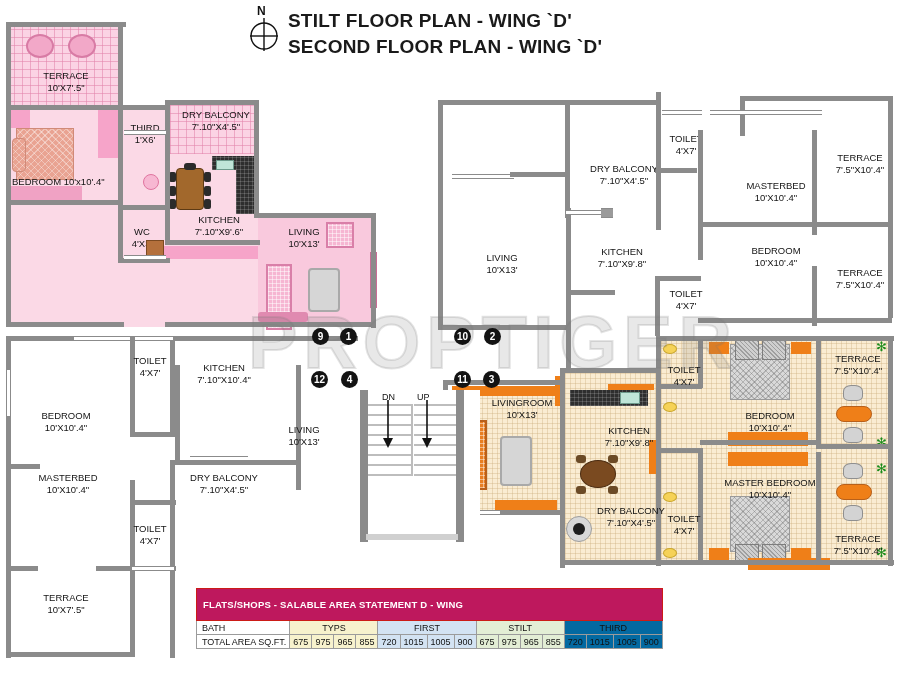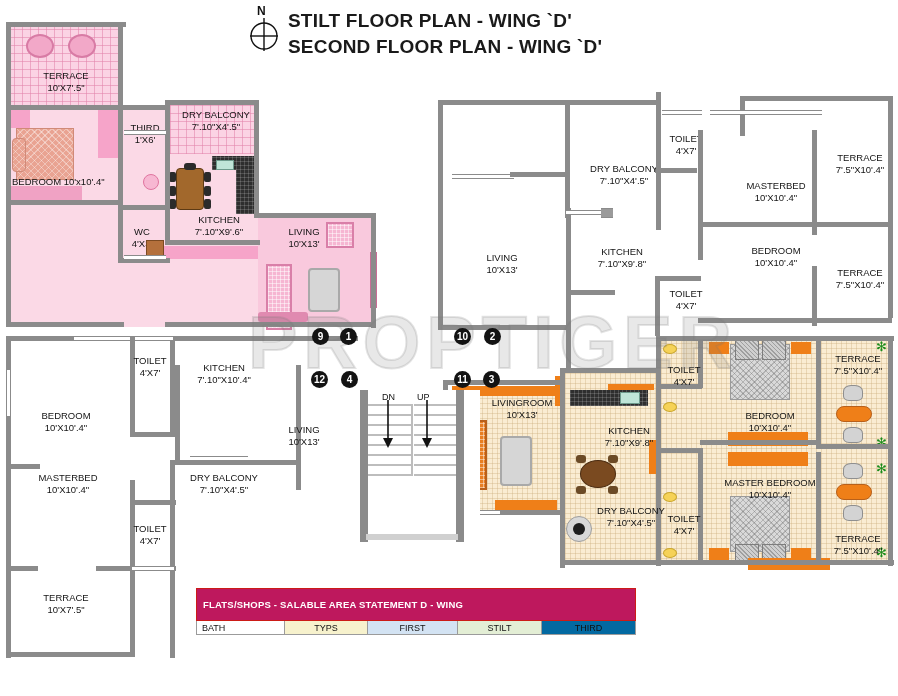--- a/index.html
+++ b/index.html
@@ -543,16 +543,35 @@
       </tr>
     </thead>
     <tbody id="area-table-body">
         <tr>
           <td class="rowlbl">BATH</td>
           <td colspan="4" class="c-stilt">TYPS</td>
           <td colspan="4" class="c-first">FIRST</td>
           <td colspan="4" class="c-second">STILT</td>
           <td colspan="4" class="c-third">THIRD</td>
         </tr>
+        <tr>
+          <td class="rowlbl">TOTAL AREA SQ.FT.</td>
+          <td class="c-stilt" style="text-align: right;">675</td>
+          <td class="c-stilt" style="text-align: right;">975</td>
+          <td class="c-stilt" style="text-align: right;">965</td>
+          <td class="c-stilt" style="text-align: right;">855</td>
+          <td class="c-first" style="text-align: right;">720</td>
+          <td class="c-first" style="text-align: right;">1015</td>
+          <td class="c-first" style="text-align: right;">1005</td>
+          <td class="c-first" style="text-align: right;">900</td>
+          <td class="c-second" style="text-align: right;">675</td>
+          <td class="c-second" style="text-align: right;">975</td>
+          <td class="c-second" style="text-align: right;">965</td>
+          <td class="c-second" style="text-align: right;">855</td>
+          <td class="c-third" style="text-align: right;">720</td>
+          <td class="c-third" style="text-align: right;">1015</td>
+          <td class="c-third" style="text-align: right;">1005</td>
+          <td class="c-third" style="text-align: right;">900</td>
+        </tr>
       </tbody>
   </table>
 
 </div>
 
 </body></html>

